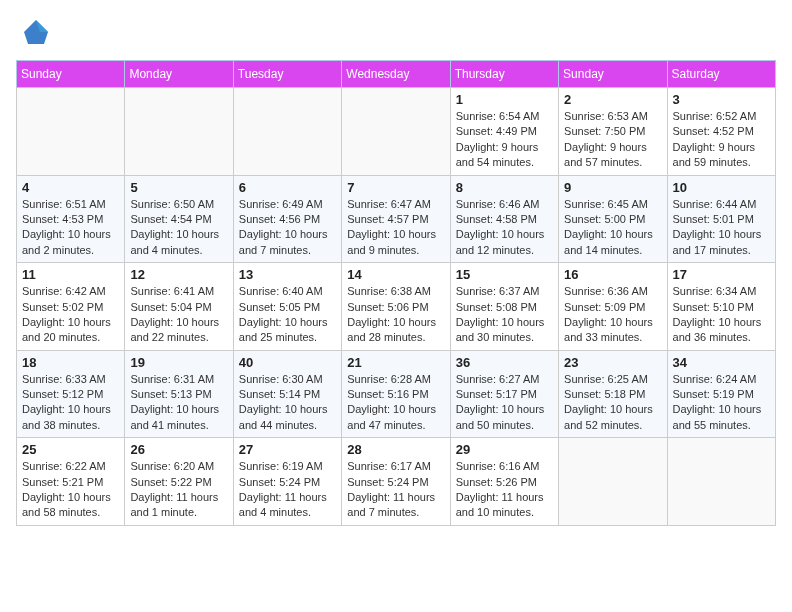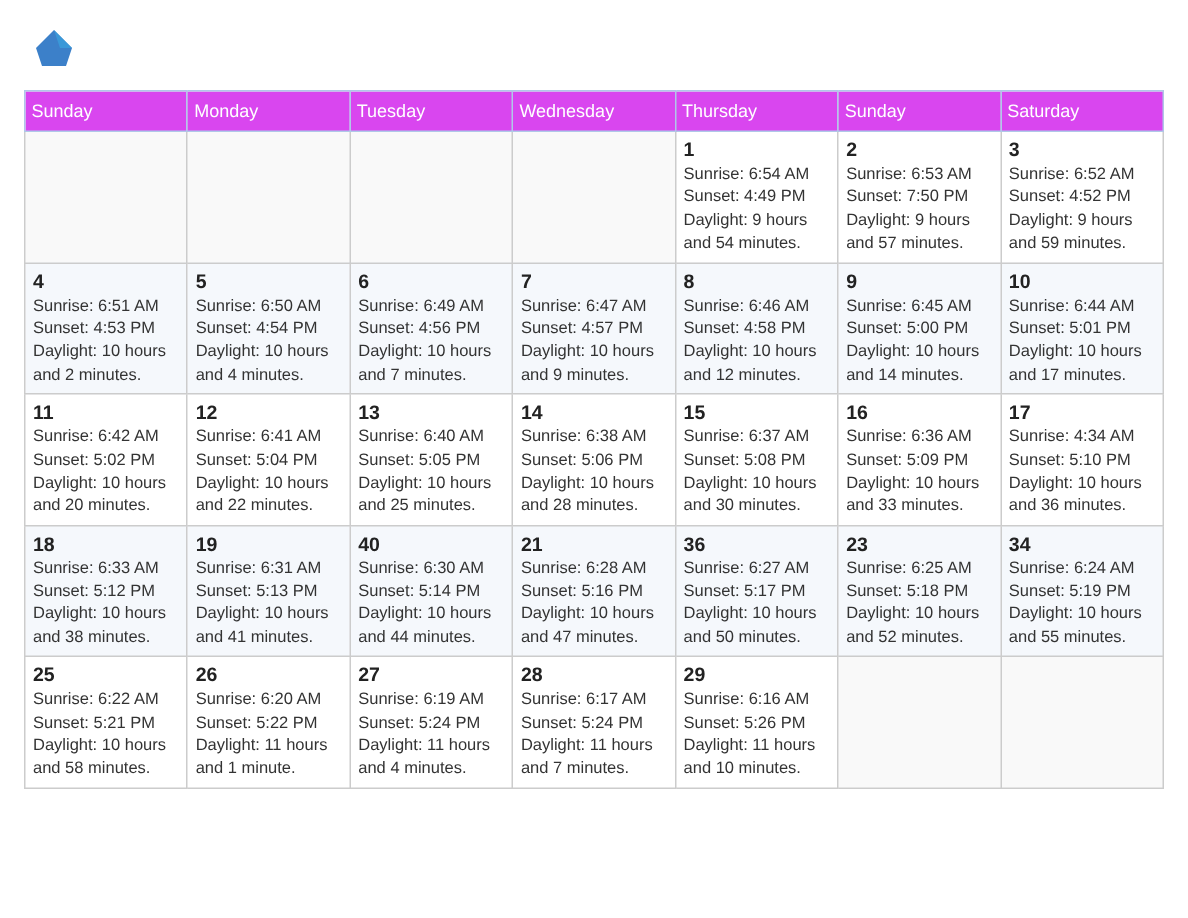--- a/index.html
+++ b/index.html
@@ -227,21 +227,21 @@
 Daylight: 10 hours and 30 minutes.</div>
         </td>
         <td>
           <span class="day-number">16</span>
           <div class="day-info">Sunrise: 6:36 AM
 Sunset: 5:09 PM
 Daylight: 10 hours and 33 minutes.</div>
         </td>
         <td>
           <span class="day-number">17</span>
-          <div class="day-info">Sunrise: 4:34 AM
+          <div class="day-info">Sunrise: 6:34 AM
 Sunset: 5:10 PM
 Daylight: 10 hours and 36 minutes.</div>
         </td>
       </tr>
       <tr>
         <td>
           <span class="day-number">18</span>
           <div class="day-info">Sunrise: 6:33 AM
 Sunset: 5:12 PM
 Daylight: 10 hours and 38 minutes.</div>

